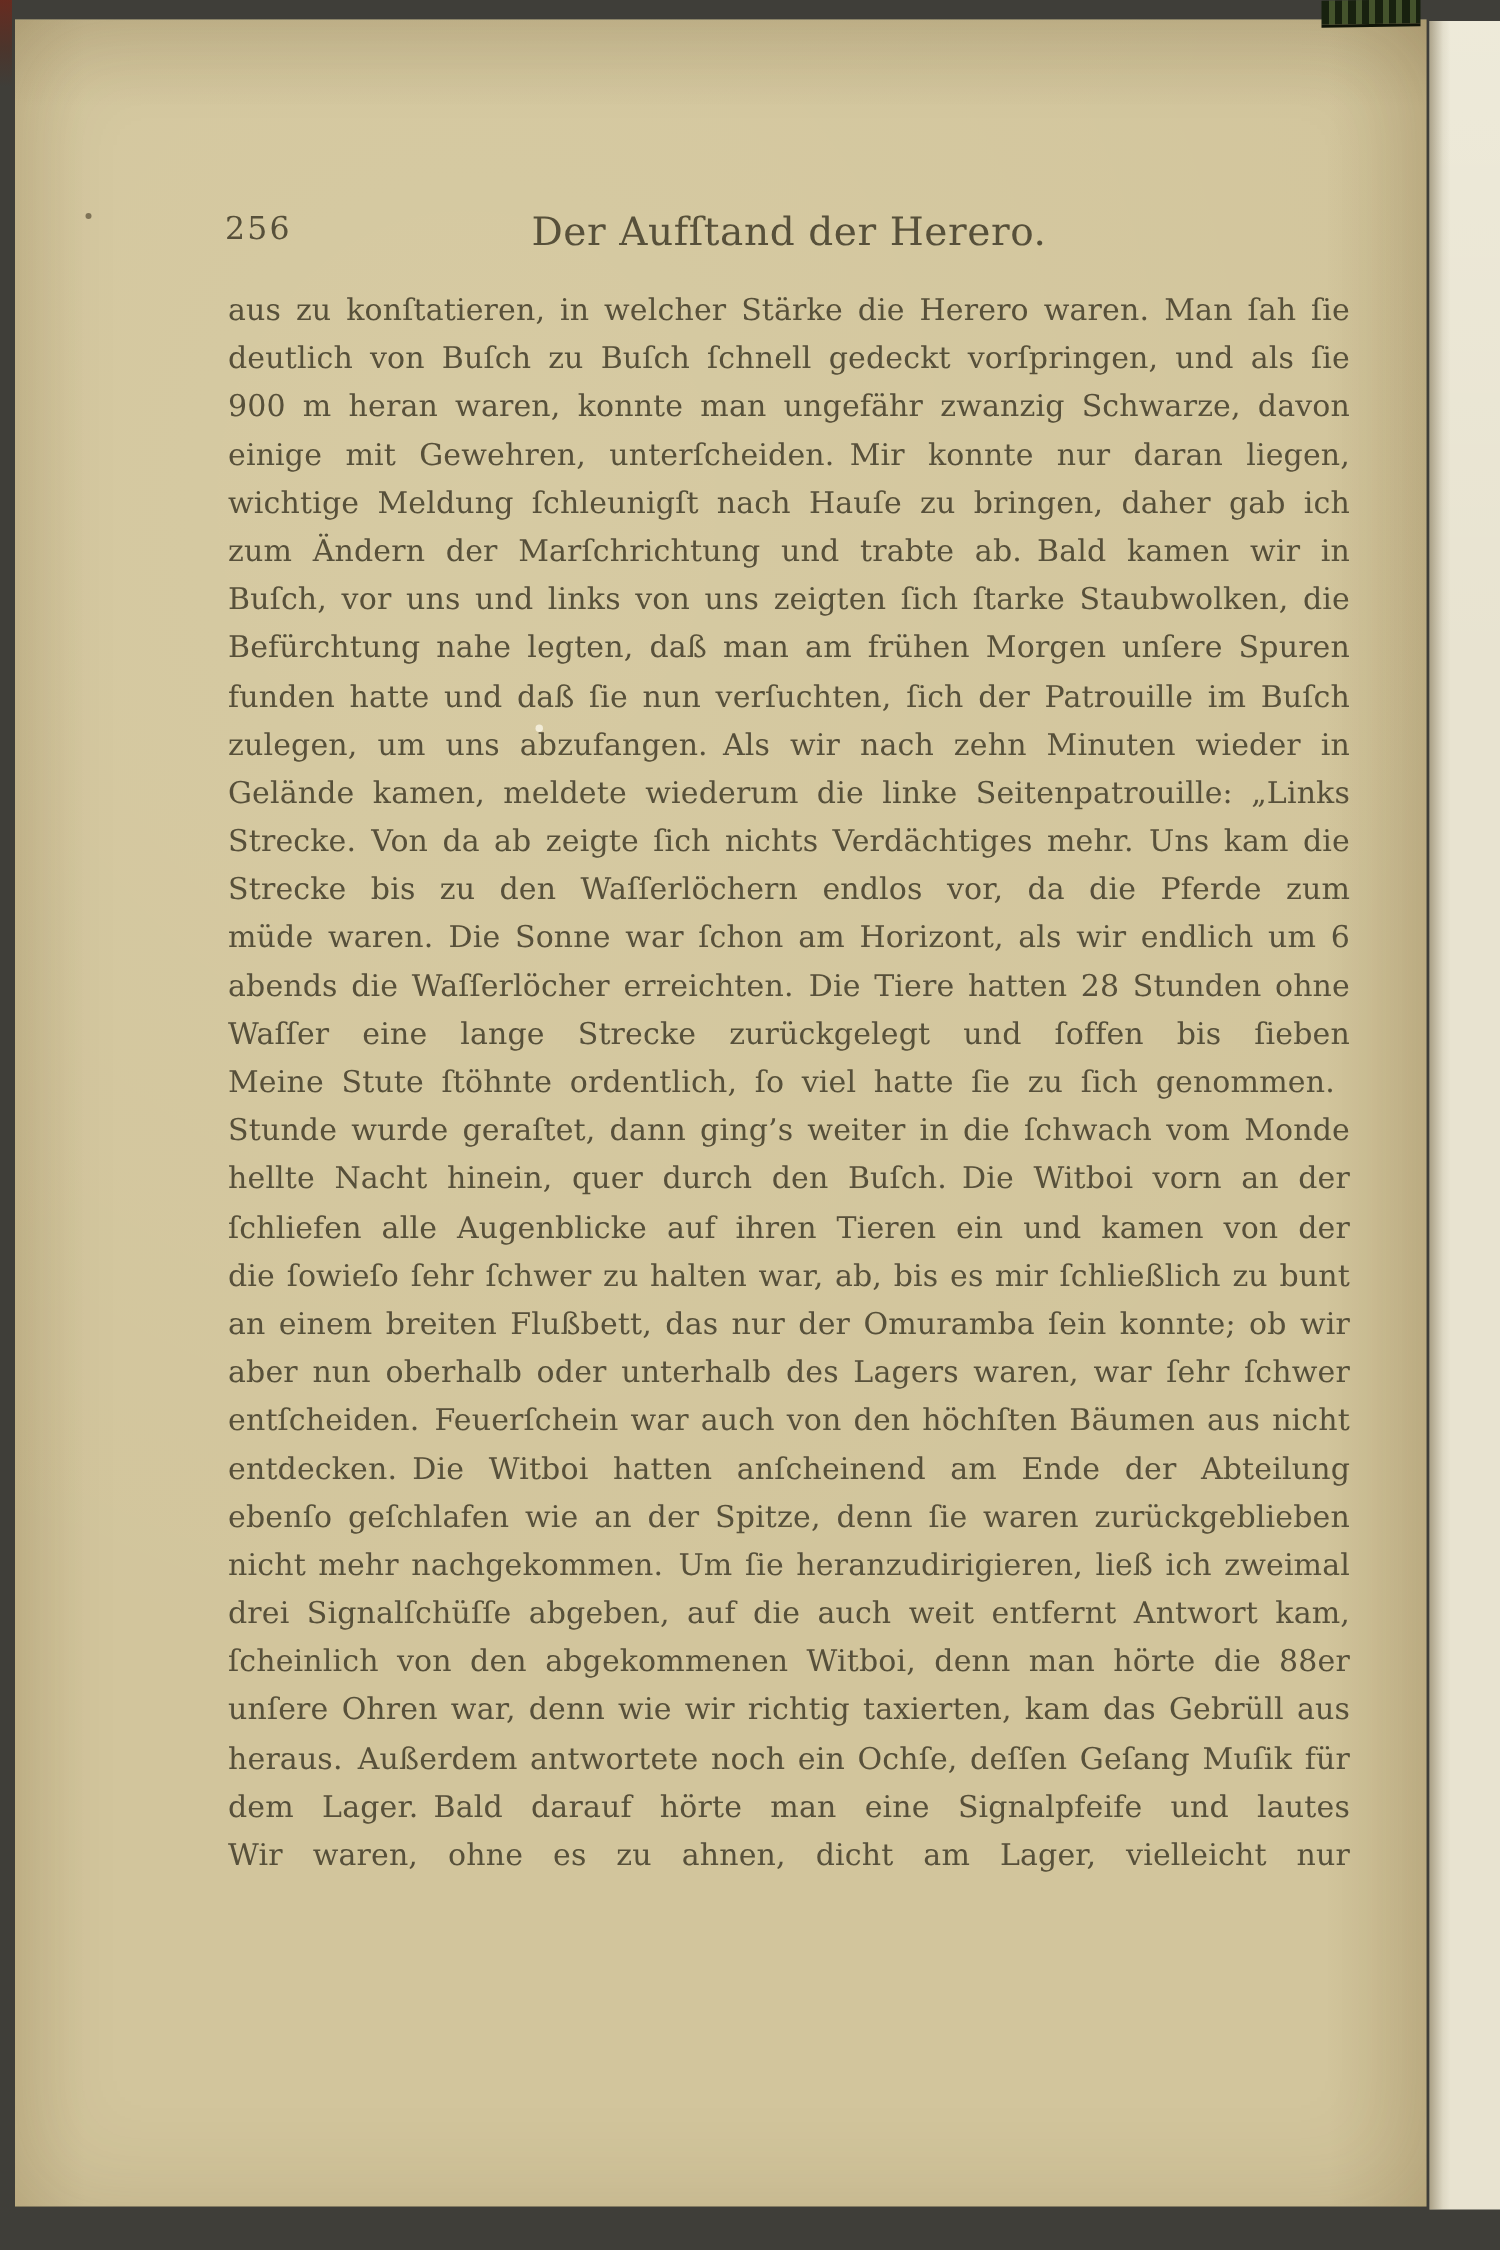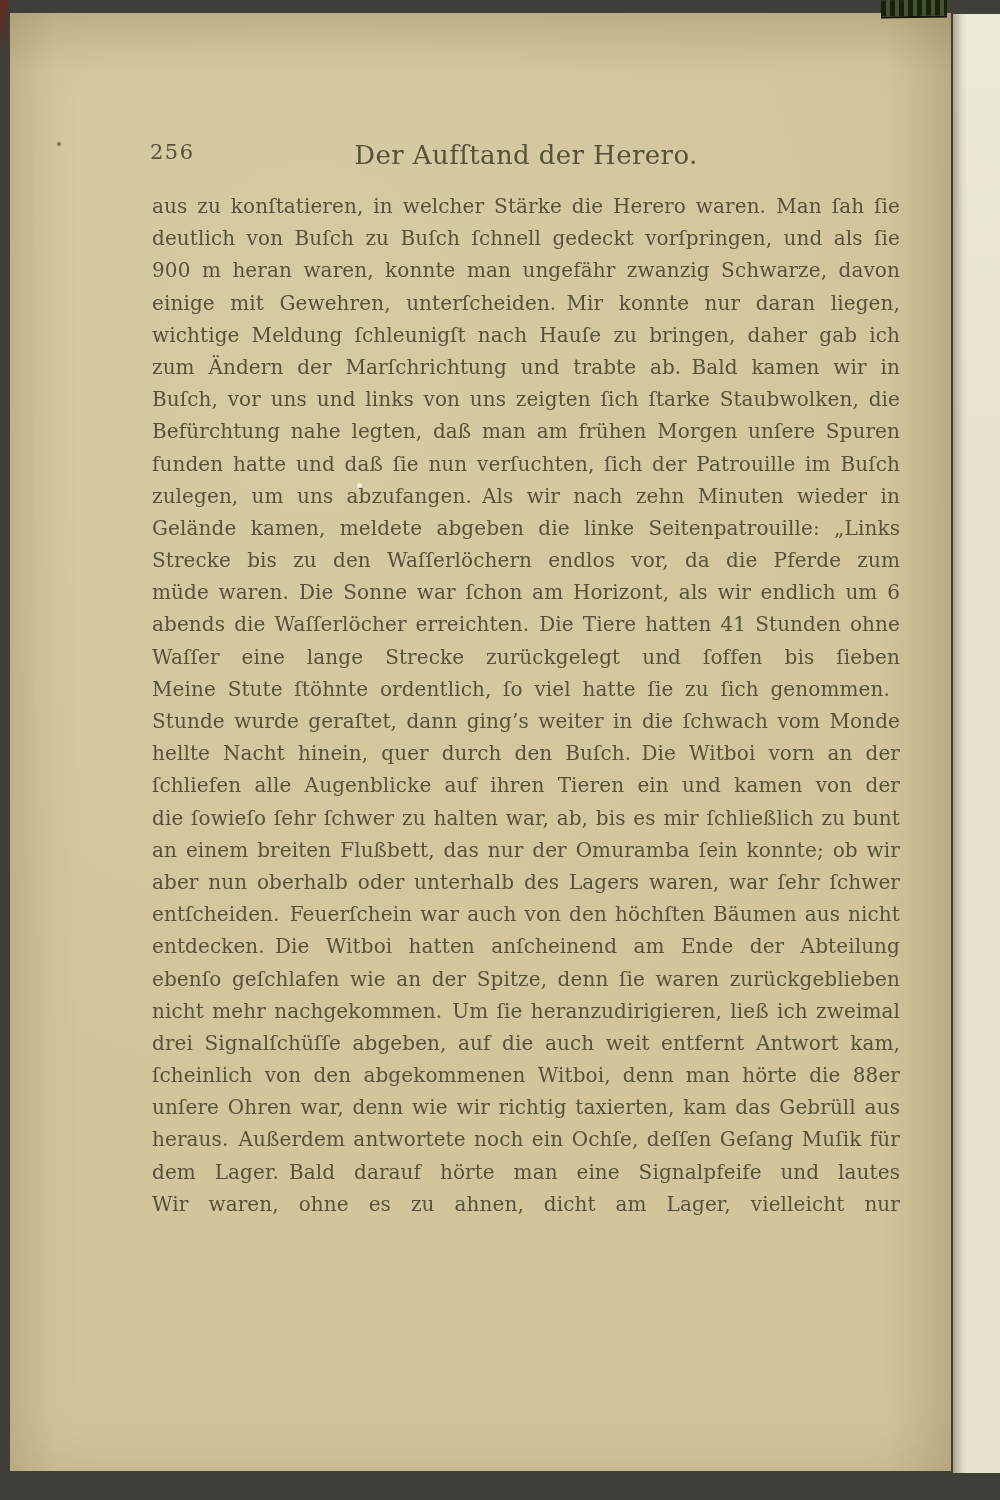--- a/index.html
+++ b/index.html
@@ -113,24 +113,25 @@
           <div class="line">aus zu konſtatieren, in welcher Stärke die Herero waren. Man ſah ſie</div>
           <div class="line">deutlich von Buſch zu Buſch ſchnell gedeckt vorſpringen, und als ſie auf</div>
           <div class="line">900 m heran waren, konnte man ungefähr zwanzig Schwarze, davon</div>
           <div class="line">einige mit Gewehren, unterſcheiden. Mir konnte nur daran liegen, meine</div>
           <div class="line">wichtige Meldung ſchleunigſt nach Hauſe zu bringen, daher gab ich Befehl</div>
           <div class="line">zum Ändern der Marſchrichtung und trabte ab. Bald kamen wir in dichten</div>
           <div class="line">Buſch, vor uns und links von uns zeigten ſich ſtarke Staubwolken, die die</div>
           <div class="line">Befürchtung nahe legten, daß man am frühen Morgen unſere Spuren ge=</div>
           <div class="line">funden hatte und daß ſie nun verſuchten, ſich der Patrouille im Buſch vor=</div>
           <div class="line">zulegen, um uns abzufangen. Als wir nach zehn Minuten wieder in lichtes</div>
-          <div class="line">Gelände kamen, meldete abgeben die linke Seitenpatrouille: „Links</div>
+          <div class="line">Gelände kamen, meldete wiederum die linke Seitenpatrouille: „Links</div>
+          <div class="line">Strecke. Von da ab zeigte ſich nichts Verdächtiges mehr. Uns kam die</div>
           <div class="line">Strecke bis zu den Waſſerlöchern endlos vor, da die Pferde zum Umfallen</div>
           <div class="line">müde waren. Die Sonne war ſchon am Horizont, als wir endlich um 6 Uhr</div>
-          <div class="line">abends die Waſſerlöcher erreichten. Die Tiere hatten 41 Stunden ohne</div>
+          <div class="line">abends die Waſſerlöcher erreichten. Die Tiere hatten 28 Stunden ohne</div>
           <div class="line">Waſſer eine lange Strecke zurückgelegt und ſoffen bis ſieben Tränkeimer.</div>
           <div class="line">Meine Stute ſtöhnte ordentlich, ſo viel hatte ſie zu ſich genommen. Eine</div>
           <div class="line">Stunde wurde geraſtet, dann ging’s weiter in die ſchwach vom Monde er=</div>
           <div class="line">hellte Nacht hinein, quer durch den Buſch. Die Witboi vorn an der Spitze</div>
           <div class="line">ſchliefen alle Augenblicke auf ihren Tieren ein und kamen von der Richtung,</div>
           <div class="line">die ſowieſo ſehr ſchwer zu halten war, ab, bis es mir ſchließlich zu bunt</div>
           <div class="line">an einem breiten Flußbett, das nur der Omuramba ſein konnte; ob wir</div>
           <div class="line">aber nun oberhalb oder unterhalb des Lagers waren, war ſehr ſchwer zu</div>
           <div class="line">entſcheiden. Feuerſchein war auch von den höchſten Bäumen aus nicht zu</div>
           <div class="line">entdecken. Die Witboi hatten anſcheinend am Ende der Abteilung genau</div>

